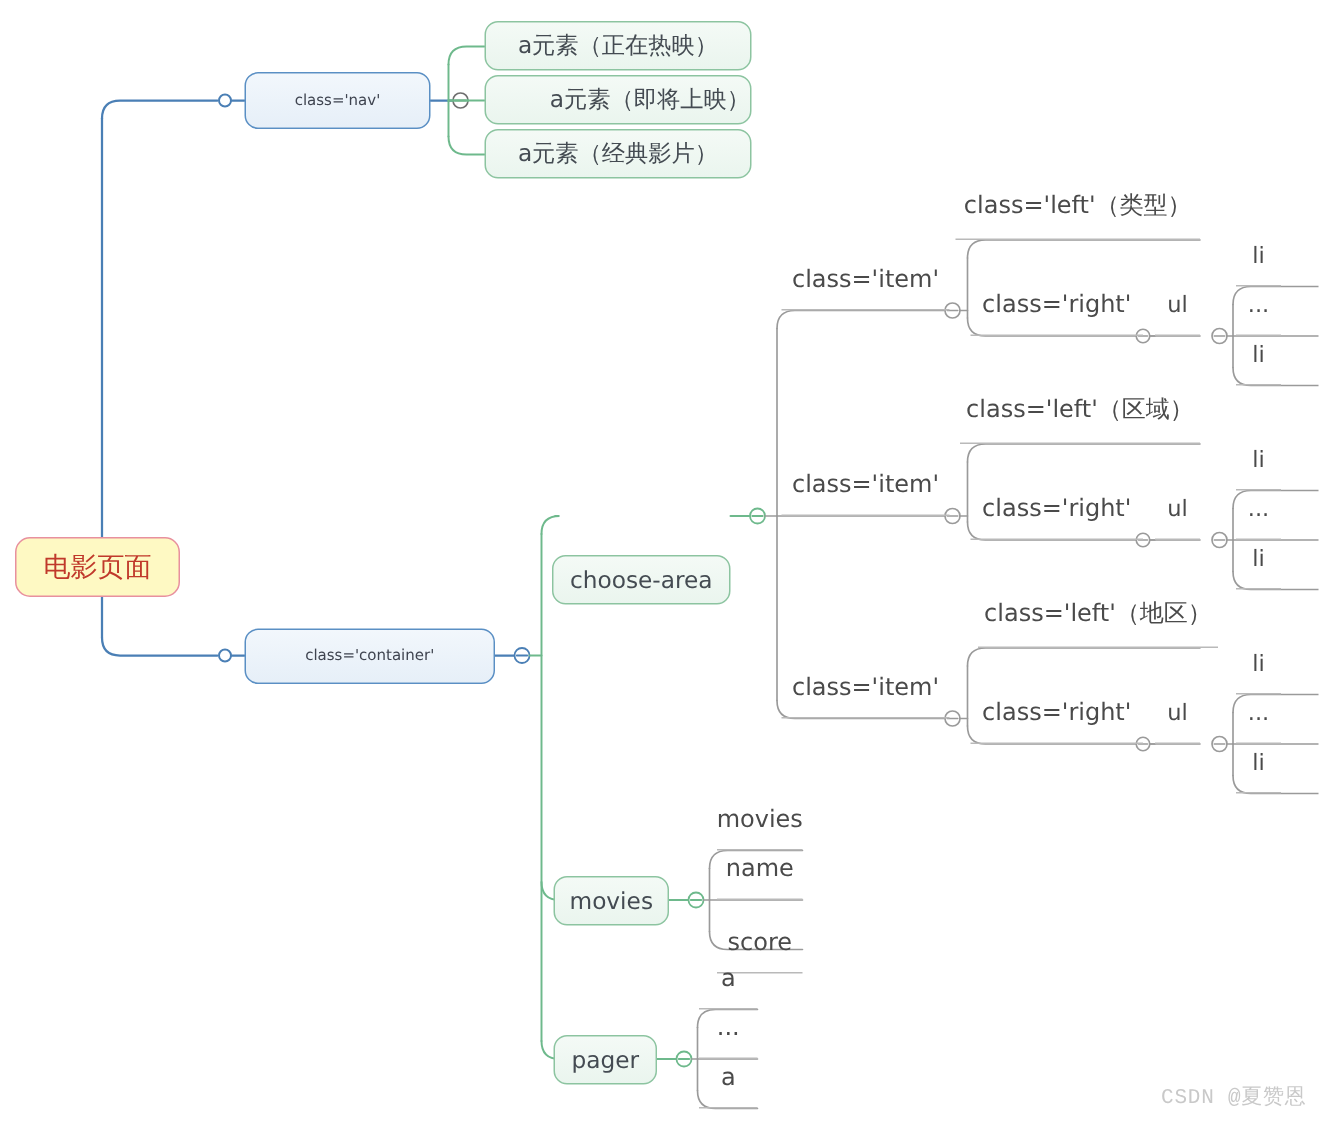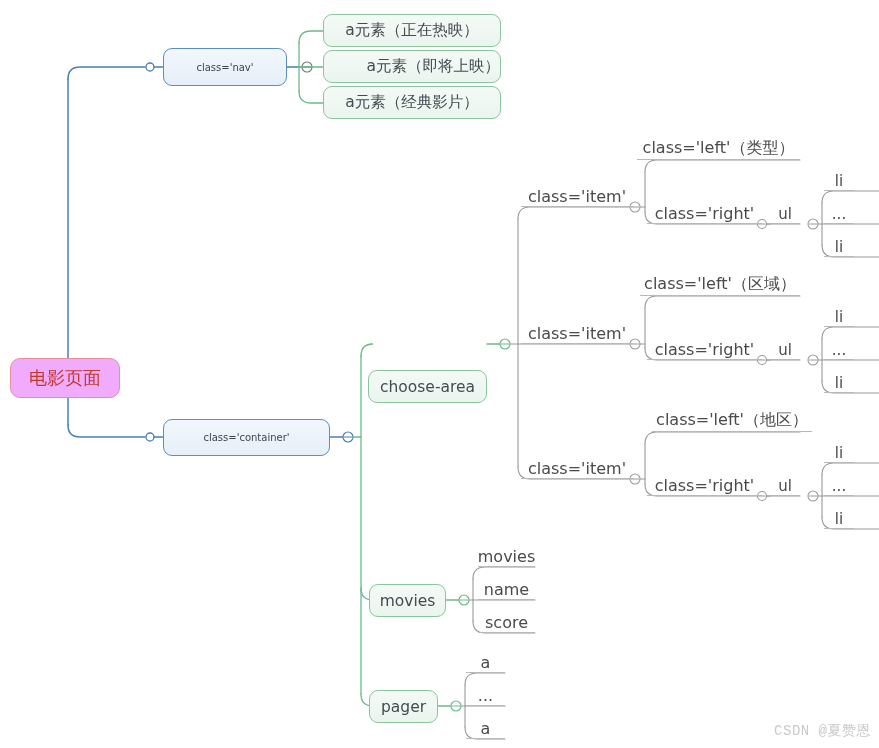--- a/index.html
+++ b/index.html
@@ -13,21 +13,21 @@
 
   
   .node{
     position:absolute;box-sizing:border-box;
     display:flex;align-items:center;justify-content:center;
     white-space:nowrap;
     border-radius:9px;
   }
   .node-root{
     border:1.4px solid #e8909e;
-    background:#f0abfc;
+    background:#fef9c3;
     color:#c0392b;
     font-size:18px;
     border-radius:10px;
   }
   .node-blue{
     border:1.3px solid #5a8fc4;
     background:linear-gradient(180deg,#f2f7fc 0%,#e6eff8 100%);
     color:#3f4450;
     font-size:10px;
   }
@@ -37,21 +37,21 @@
     color:#444b52;
     font-size:15.5px;
   }
   
   .tnode{
     position:absolute;box-sizing:border-box;
     display:flex;align-items:flex-end;
     white-space:nowrap;
     color:#4a4a4a;
     border-bottom:1px solid #b9b9b9;
-    padding-bottom:0;
+    padding-bottom:11px;
   }
   .tnode.center{justify-content:center;}
   .t16{font-size:16px;}
   .t15{font-size:15px;}
 
   .watermark{
     position:absolute;right:8px;bottom:8px;
     font-size:14px;color:#c9c9c9;letter-spacing:.5px;
     white-space:nowrap;
     font-family:Liberation Mono, monospace;
@@ -281,21 +281,21 @@
   <div class="tnode center t15" style="left:824px;top:504px;width:30px;height:25px;">
     <span>li</span>
   </div>
 
   <div class="tnode center t16" style="left:478px;top:542px;width:57px;height:25px;">
     <span>movies</span>
   </div>
   <div class="tnode center t16" style="left:478px;top:575px;width:57px;height:25px;">
     <span>name</span>
   </div>
-  <div class="tnode center t16" style="left:478px;top:608px;width:57px;height:25px;">
+  <div class="tnode center t16" style="left:478px;top:624px;width:57px;height:25px;">
     <span>score</span>
   </div>
 
   <div class="tnode center t16" style="left:466px;top:648px;width:39px;height:25px;">
     <span>a</span>
   </div>
   <div class="tnode center t16" style="left:466px;top:681px;width:39px;height:25px;">
     <span>...</span>
   </div>
   <div class="tnode center t16" style="left:466px;top:714px;width:39px;height:25px;">

